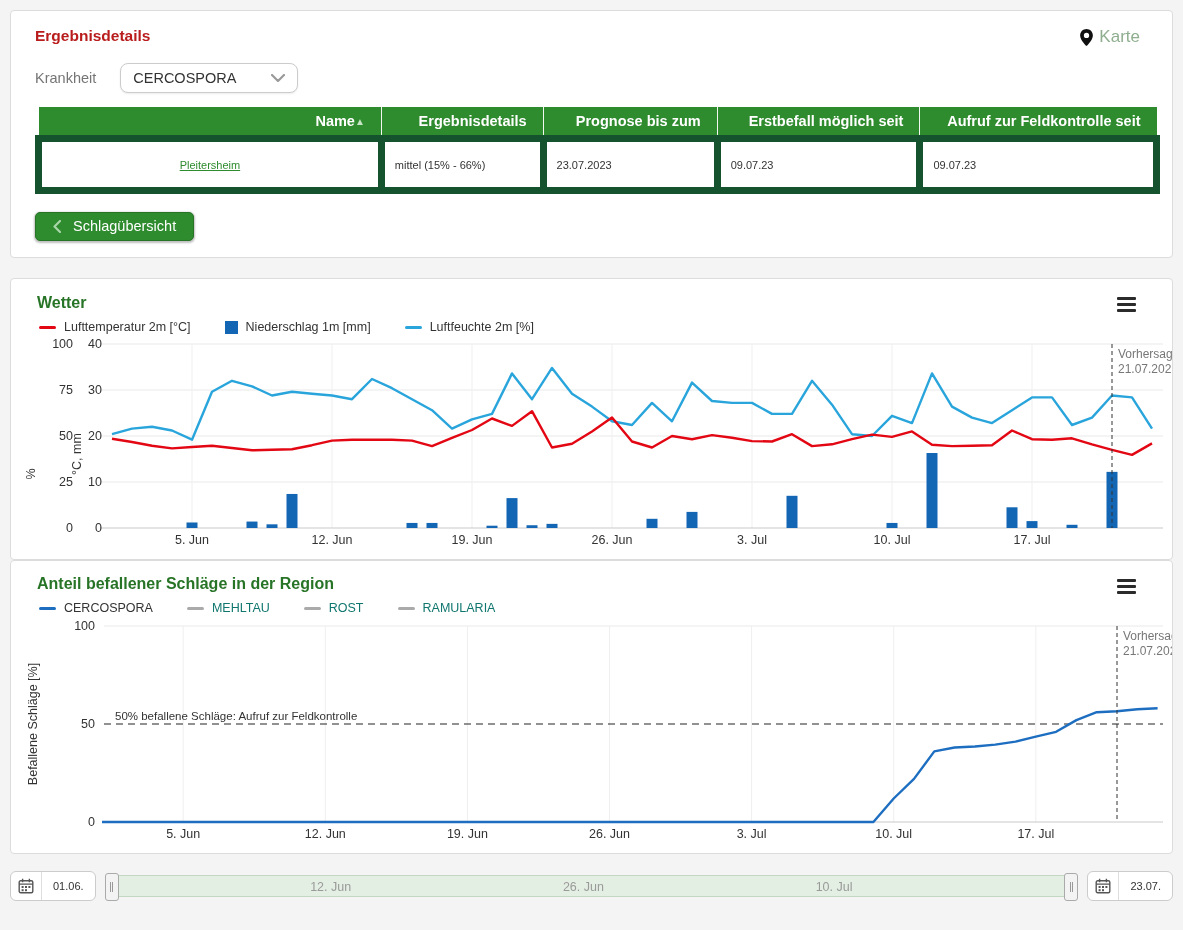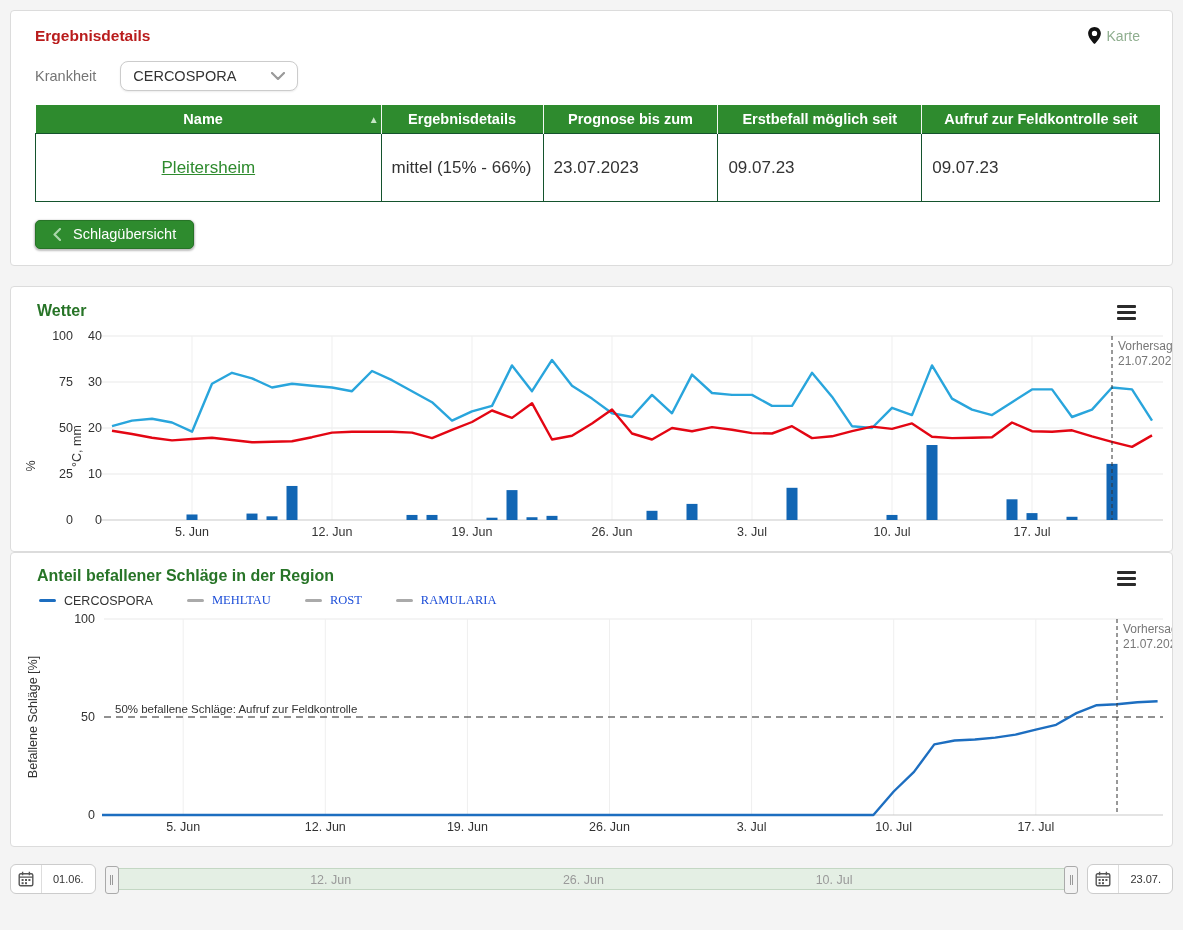--- a/index.html
+++ b/index.html
@@ -10,37 +10,37 @@
   }
   .panel{
     background:#fff;border:1px solid #dcdcdc;border-radius:4px;
     margin:0 10px;position:relative;
   }
   
   #results-panel{margin-top:10px;padding:16px 24px 16px;}
   .panel-title{font-size:15.5px;font-weight:bold;color:#b91c1c;margin:0;}
   #results-head{display:flex;justify-content:space-between;align-items:flex-start;}
   .map-link{display:flex;align-items:center;gap:6px;cursor:pointer;margin-right:8px;}
-  .map-link span{color:#8fae8f;font-size:14px;}
+  .map-link span{color:#8fae8f;font-size:17px;}
   .disease-row{display:flex;align-items:center;gap:24px;margin-top:16px;}
   .disease-row label{color:#757575;font-size:14.5px;}
   .select{
     display:flex;align-items:center;justify-content:space-between;
     width:152px;background:#fff;border:1px solid #ccc;border-radius:8px;
     padding:6px 12px;box-shadow:0 1px 2px rgba(0,0,0,.08);cursor:pointer;
   }
   .select .sel-val{font-size:14.5px;color:#333;}
   table.results{border-collapse:collapse;margin-top:14px;width:1125px;background:#fff;}
   table.results th{
-    background:#2e8b2e;color:#fff;text-align:center;font-size:14.5px;font-weight:bold;
-    padding:3px 2px;height:22px;cursor:pointer;
+    background:#2e8b2e;color:#fff;text-align:right;font-size:14.5px;font-weight:bold;
+    padding:3px 16px;height:22px;cursor:pointer;
   }
   table.results th + th{border-left:1px solid #f2f7f2;}
   table.results td{
-    border:1px solid #14532d;font-size:17px;padding:23px 10px;height:21px;
+    border:7px solid #14532d;font-size:11px;padding:12px 10px;height:21px;
   }
   table.results td.name-cell{text-align:center;}
   .row-link{color:#2e8b2e;text-decoration:underline;cursor:pointer;}
   .sort{float:right;color:#c6e6c6;font-size:10px;margin-top:3px;}
   .back-btn{
     display:inline-flex;align-items:center;gap:12px;margin-top:18px;
     background:#2e8b2e;color:#fff;border:1px solid #277427;border-radius:5px;
     padding:5px 17px 6px;font-size:14.5px;font-family:inherit;cursor:pointer;
     box-shadow:0 1px 2px 1px rgba(0,0,0,.25);
   }
@@ -48,21 +48,21 @@
   #weather-panel{margin-top:20px;padding:15px 0 8px;}
   #region-panel{padding:14px 0 8px;}
   .chart-title{margin:0 0 8px 26px;font-size:16px;font-weight:bold;color:#277427;}
   .hamburger{position:absolute;top:18px;right:36px;width:19px;cursor:pointer;}
   .hamburger i{display:block;height:3px;background:#2b2b2b;border-radius:1px;margin-bottom:3px;}
   .legend{display:flex;align-items:center;gap:34px;margin:0 0 2px 28px;}
   .legend-item{display:flex;align-items:center;gap:8px;cursor:pointer;}
   .legend-item .dash{width:17px;height:3px;border-radius:2px;}
   .legend-item .sq{width:13px;height:13px;}
   .legend-item span.lbl{font-size:12.5px;color:#333;}
-  .legend-item.disabled span.lbl{color:#1d4ed8;font-family:Liberation Serif, serif;}
+  .legend-item.disabled span.lbl{color:#0f766e;}
   svg.chart{display:block;}
   text.tick{font-size:12.5px;fill:#333;font-family:"Liberation Sans",sans-serif;}
   text.fc{font-size:12px;fill:#777;font-family:"Liberation Sans",sans-serif;}
   text.thr{font-size:11.5px;fill:#333;font-family:"Liberation Sans",sans-serif;}
   
   #range-bar{display:flex;align-items:center;margin:16px 10px 0;height:32px;}
   .date-box{
     display:flex;align-items:center;background:#fff;border:1px solid #ccc;border-radius:6px;
     height:28px;overflow:hidden;cursor:pointer;
   }
@@ -148,20 +148,34 @@
   </button>
 </section>
 
 <section class="panel" id="weather-panel">
   <h2 class="chart-title">Wetter</h2>
   <div class="hamburger">
       <i></i>
       <i></i>
       <i></i>
     </div>
+  <div class="legend">
+    <div class="legend-item">
+      <span class="dash" style="background:#e30613"></span>
+      <span class="lbl">Lufttemperatur 2m [°C]</span>
+    </div>
+    <div class="legend-item">
+      <span class="sq" style="background:#1266b4"></span>
+      <span class="lbl">Niederschlag 1m [mm]</span>
+    </div>
+    <div class="legend-item">
+      <span class="dash" style="background:#29a5dc"></span>
+      <span class="lbl">Luftfeuchte 2m [%]</span>
+    </div>
+  </div>
   <svg class="chart" id="svg-weather" width="1161" height="215">
       <line x1="89" y1="146" x2="1152" y2="146" stroke="#e9e9e9"></line>
       <line x1="89" y1="100" x2="1152" y2="100" stroke="#e9e9e9"></line>
       <line x1="89" y1="54" x2="1152" y2="54" stroke="#e9e9e9"></line>
       <line x1="89" y1="8" x2="1152" y2="8" stroke="#e9e9e9"></line>
       <line x1="181" y1="8" x2="181" y2="192" stroke="#efefef"></line>
       <line x1="321" y1="8" x2="321" y2="192" stroke="#efefef"></line>
       <line x1="461" y1="8" x2="461" y2="192" stroke="#efefef"></line>
       <line x1="601" y1="8" x2="601" y2="192" stroke="#efefef"></line>
       <line x1="741" y1="8" x2="741" y2="192" stroke="#efefef"></line>

